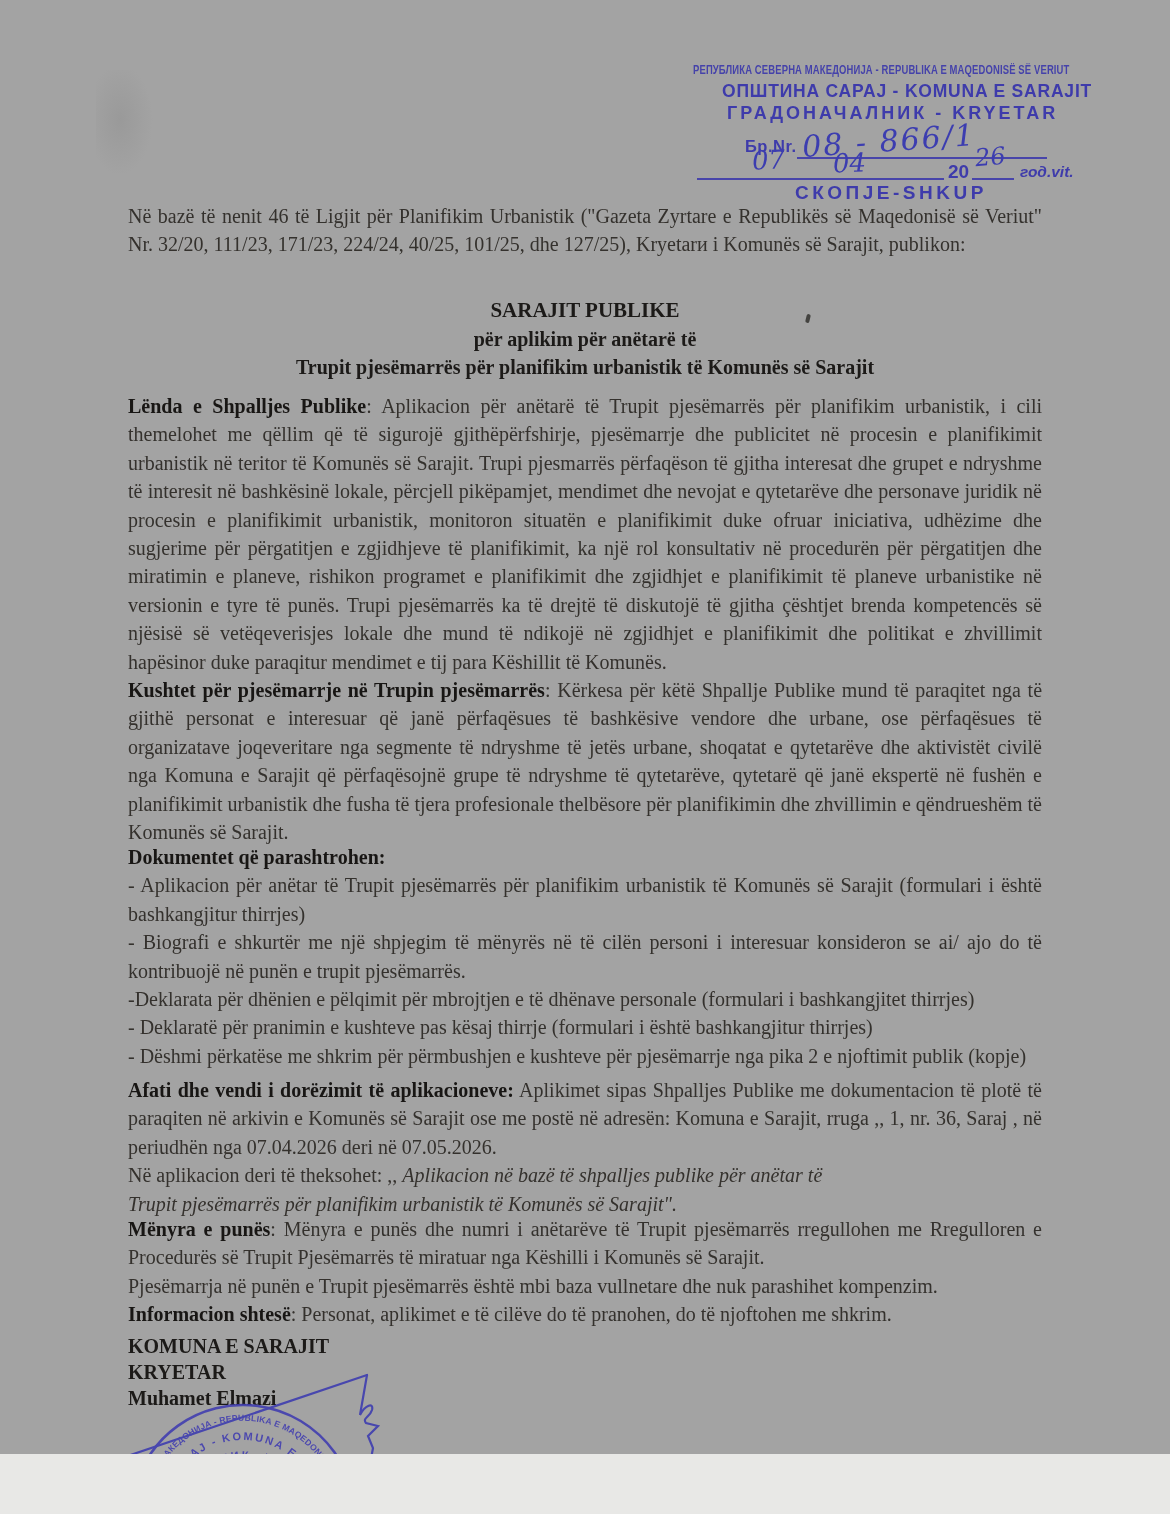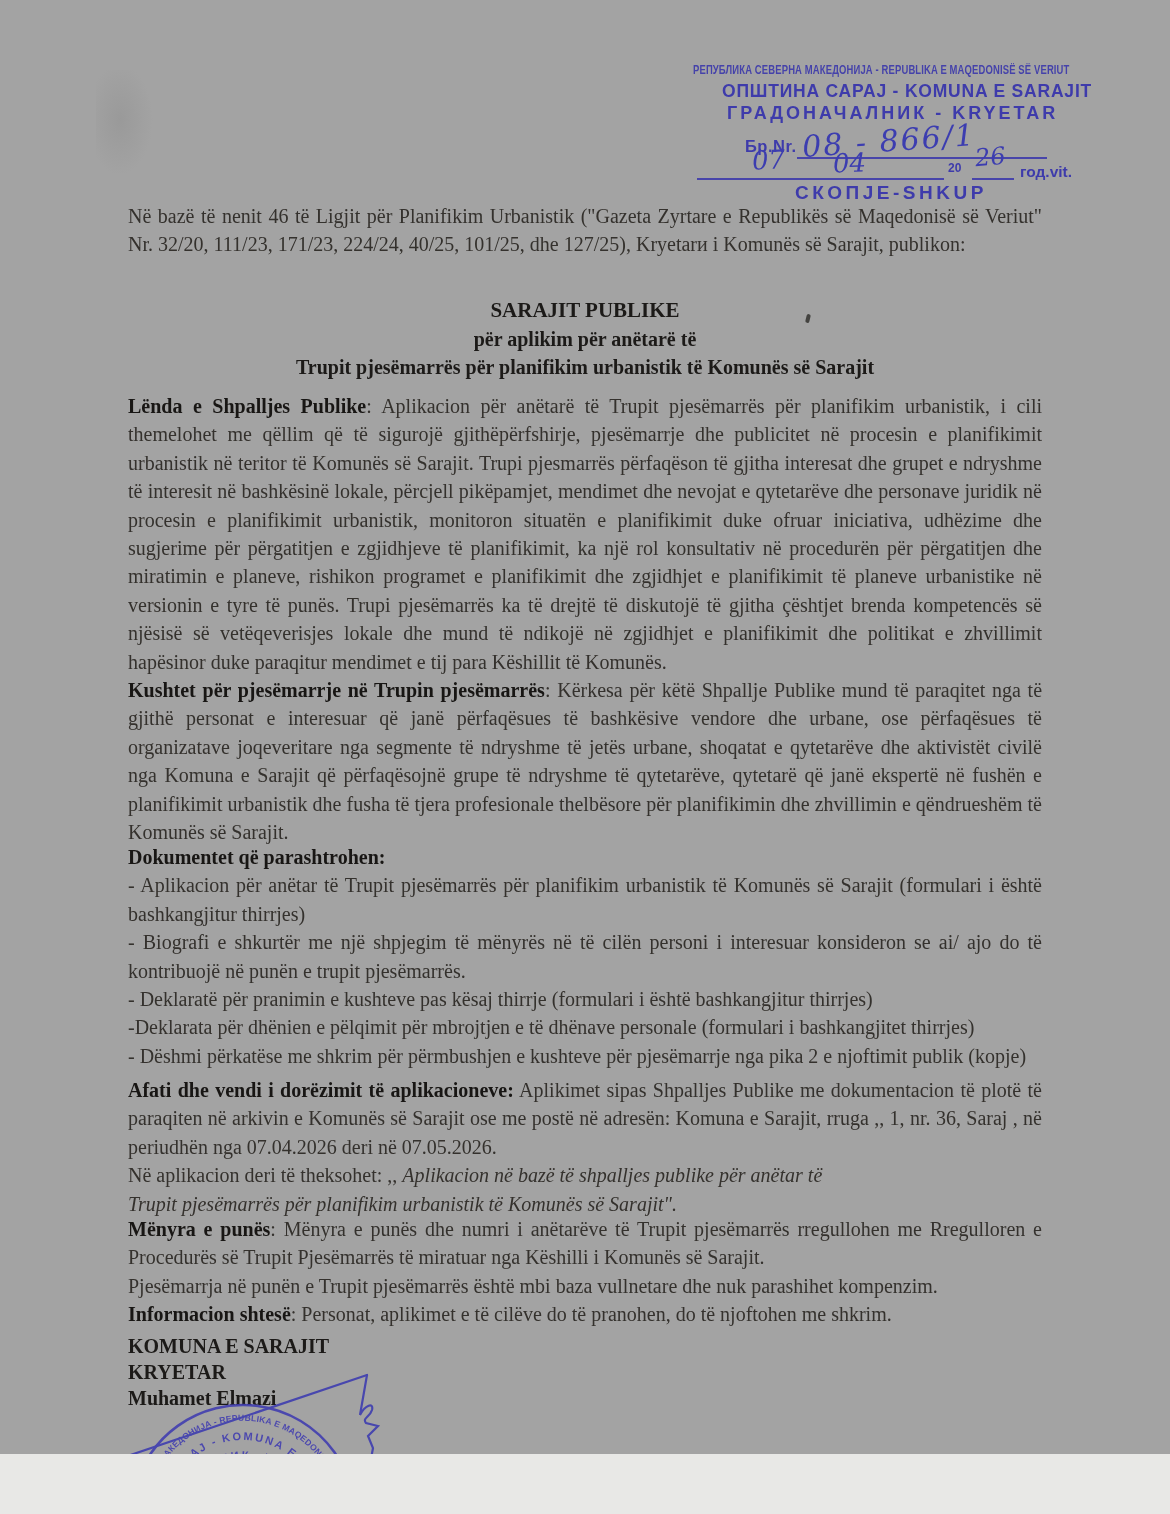--- a/index.html
+++ b/index.html
@@ -13,22 +13,22 @@
     position:absolute; left:96px; top:70px; width:60px; height:110px;
     background:radial-gradient(ellipse at 40% 45%, rgba(110,110,110,0.18), rgba(110,110,110,0) 65%);
     pointer-events:none;
   }
   
   .hstamp{position:absolute; color:#3e3bab; font-family:"Liberation Sans", sans-serif; font-weight:bold; white-space:nowrap;}
   .hs-l1{left:693px; top:62px; font-size:13.5px; letter-spacing:0.2px; transform:scaleX(0.70); transform-origin:left top; opacity:0.93;}
   .hs-l2{left:722px; top:81px; font-size:17.5px; letter-spacing:0.8px;}
   .hs-l3{left:727px; top:103px; font-size:18px; letter-spacing:3px;}
   .hs-brnr{left:745px; top:137px; font-size:16.5px; letter-spacing:0.5px;}
-  .hs-20{left:948px; top:161px; font-size:12px;}
-  .hs-godvit{left:1020px; top:163px; font-size:15.5px;}
+  .hs-20{left:948px; top:161px; font-size:19px;}
+  .hs-godvit{left:1020px; top:163px; font-size:15.5px;font-style:italic;}
   .hs-city{left:795px; top:182px; font-size:19px; letter-spacing:3.5px;}
   .hand{
     position:absolute; color:#3c3db0; font-family:"DejaVu Serif", serif;
     font-style:italic; white-space:nowrap; font-weight:normal;
   }
   .hand-num{left:802px; top:123px; font-size:30px; letter-spacing:2px; transform:rotate(-4deg);}
   .hand-day{left:752px; top:145px; font-size:26px; transform:rotate(-3deg);}
   .hand-month{left:833px; top:148px; font-size:26px; transform:rotate(-2deg);}
   .hand-year{left:975px; top:143px; font-size:24px; transform:rotate(-5deg);}
   .hline{position:absolute; height:2px; background:#3e3bab; opacity:0.9;}
@@ -105,22 +105,22 @@
     </div>
 
     <div class="sec s-kushtet">
       <p><b class="lead">Kushtet për pjesëmarrje në Trupin pjesëmarrës</b><span>: Kërkesa për këtë Shpallje Publike mund të paraqitet nga të gjithë personat e interesuar që janë përfaqësues të bashkësive vendore dhe urbane, ose përfaqësues të organizatave joqeveritare nga segmente të ndryshme të jetës urbane, shoqatat e qytetarëve dhe aktivistët civilë nga Komuna e Sarajit që përfaqësojnë grupe të ndryshme të qytetarëve, qytetarë që janë ekspertë në fushën e planifikimit urbanistik dhe fusha të tjera profesionale thelbësore për planifikimin dhe zhvillimin e qëndrueshëm të Komunës së Sarajit.</span></p>
     </div>
 
     <div class="sec s-docs">
       <p class="doc-head">Dokumentet që parashtrohen:</p>
       <p>- Aplikacion për anëtar të Trupit pjesëmarrës për planifikim urbanistik të Komunës së Sarajit (formulari i është bashkangjitur thirrjes)</p>
       <p>- Biografi e shkurtër me një shpjegim të mënyrës në të cilën personi i interesuar konsideron se ai/ ajo do të kontribuojë në punën e trupit pjesëmarrës.</p>
+      <p>-Deklarata për dhënien e pëlqimit për mbrojtjen e të dhënave personale (formulari i bashkangjitet thirrjes)</p>
       <p>- Deklaratë për pranimin e kushteve pas kësaj thirrje (formulari i është bashkangjitur thirrjes)</p>
-      <p>-Deklarata për dhënien e pëlqimit për mbrojtjen e të dhënave personale (formulari i bashkangjitet thirrjes)</p>
       <p>- Dëshmi përkatëse me shkrim për përmbushjen e kushteve për pjesëmarrje nga pika 2 e njoftimit publik (kopje)</p>
     </div>
 
     <div class="sec s-afati">
       <p><b class="lead">Afati dhe vendi i dorëzimit të aplikacioneve:</b><span> Aplikimet sipas Shpalljes Publike me dokumentacion të plotë të paraqiten në arkivin e Komunës së Sarajit ose me postë në adresën: Komuna e Sarajit, rruga ,, 1, nr. 36, Saraj , në periudhën nga 07.04.2026 deri në 07.05.2026.</span></p>
       <p class="note"><span>Në aplikacion deri të theksohet: ,, </span><i>Aplikacion në bazë të shpalljes publike për anëtar të</i></p>
       <p class="note"><i>Trupit pjesëmarrës për planifikim urbanistik të Komunës së Sarajit".</i></p>
     </div>
 
     <div class="sec s-menyra">

